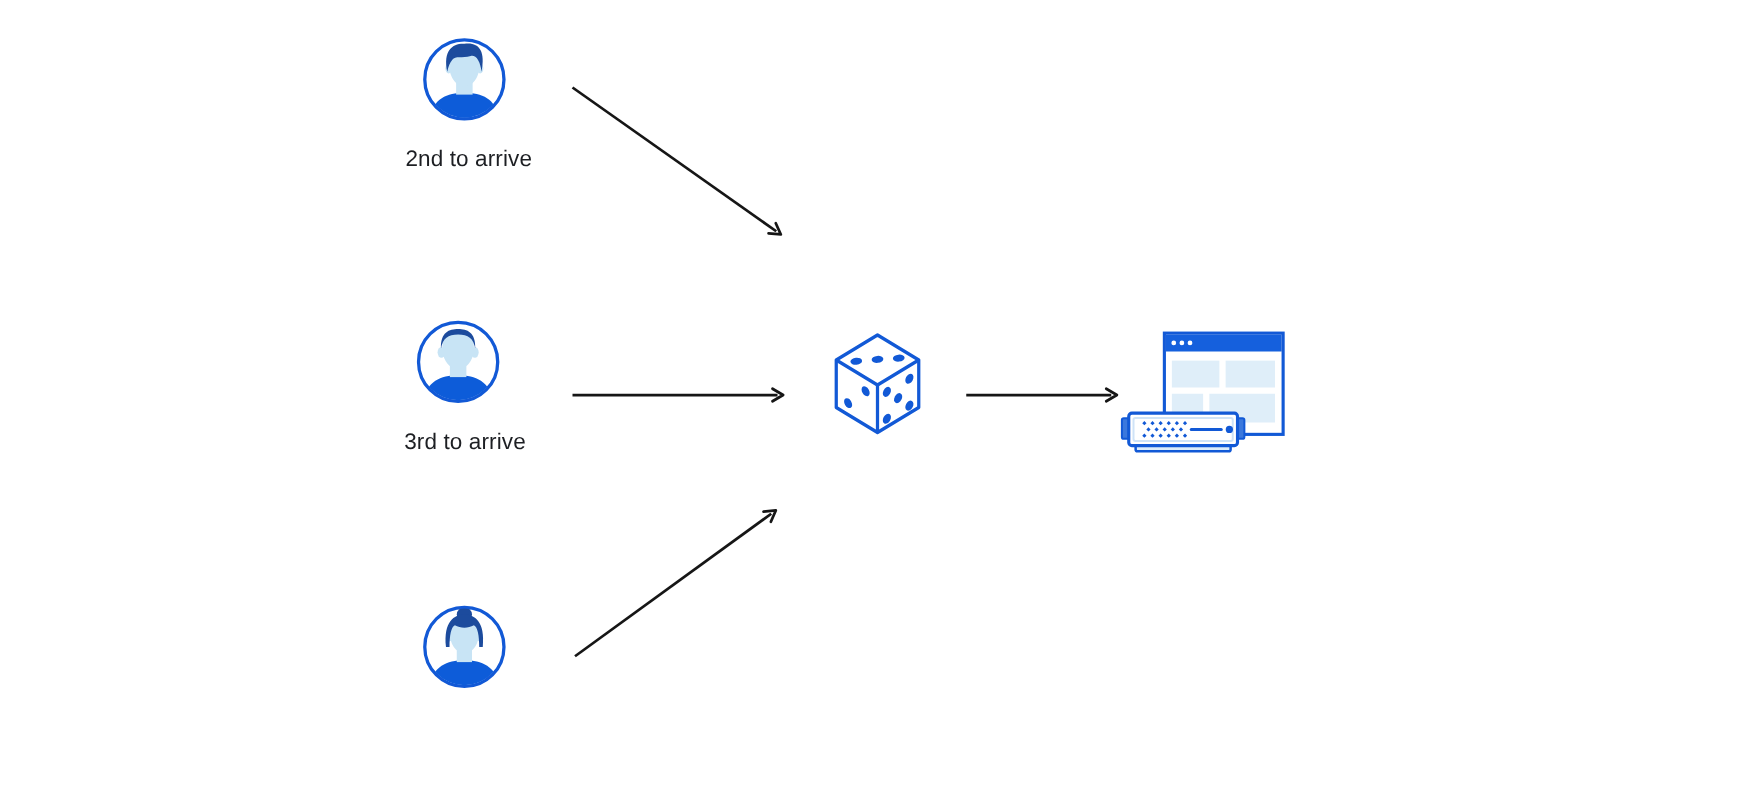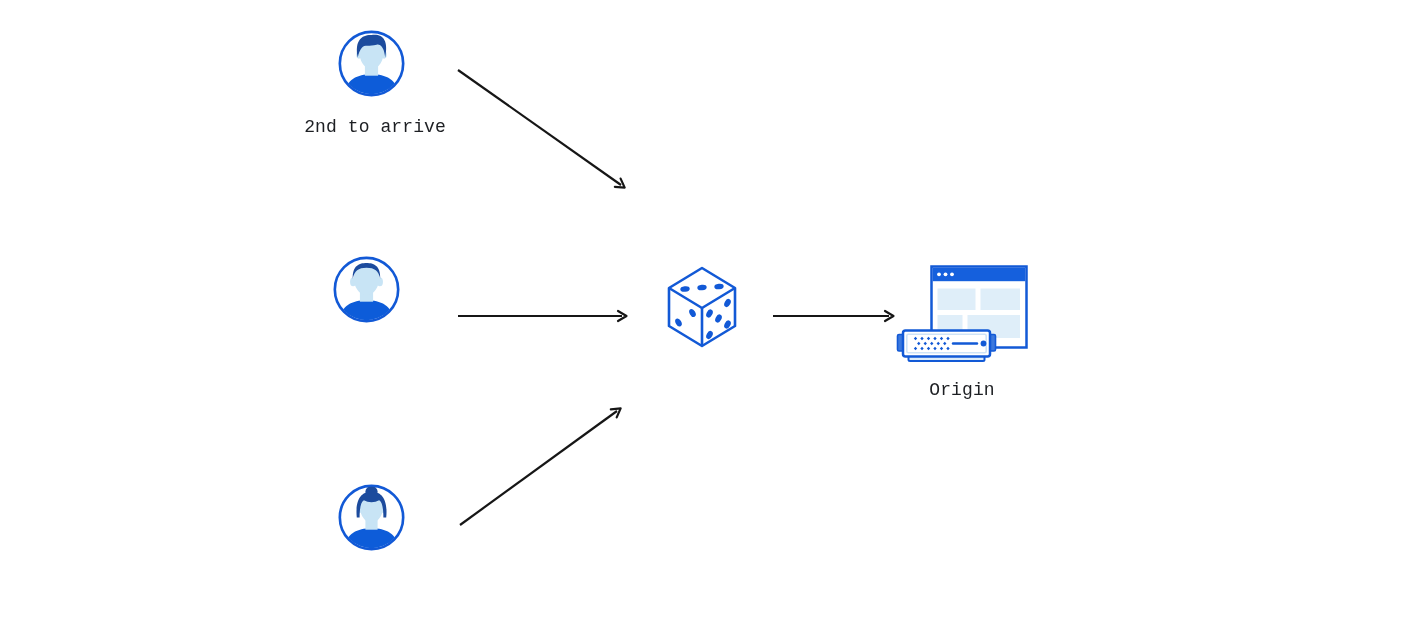--- a/index.html
+++ b/index.html
@@ -2,21 +2,21 @@
 <html><head>
 <meta charset="utf-8">
 <style>
   html, body { margin: 0; padding: 0; background: #ffffff; }
   .canvas {
     position: relative;
     width: 1191px;
     height: 633px;
     background: #ffffff;
     overflow: hidden;
-    font-family: Liberation Mono, monospace;
+    font-family: Liberation Sans, sans-serif;
   }
   .abs { position: absolute; }
   .node-label {
     position: absolute;
     width: 200px;
     text-align: center;
     font-size: 18px;
     line-height: 22px;
     color: #1d1f23;
     letter-spacing: 0.1px;
@@ -72,20 +72,21 @@
       <g clip-path="url(#clip-m2)">
         <path d="M5,67 C7,49 18,43.5 33,43.5 C48,43.5 59,49 61,67 Z" fill="#0d5cd9"></path>
         <rect x="26.5" y="31" width="13" height="14" fill="#c8e4f5"></rect>
         <ellipse cx="19.8" cy="25.5" rx="3" ry="4.2" fill="#c8e4f5"></ellipse>
         <ellipse cx="46.2" cy="25.5" rx="3" ry="4.2" fill="#c8e4f5"></ellipse>
         <path d="M20.5,22 C20.5,12 26,9 33,9 C40,9 45.5,12 45.5,22 C45.5,30.5 40.5,38.5 33,38.5 C25.5,38.5 20.5,30.5 20.5,22 Z" fill="#c8e4f5"></path>
         <path d="M19.5,22.5 C19,9.5 26,7 33,7 C40,7 47,9.5 46.5,22.5 C45,14.5 41,11.5 33,11.5 C25,11.5 21,14.5 19.5,22.5 Z" fill="#1c4b9d"></path>
       </g>
     </svg>
   </div>
+  <div class="node-label" style="left:272px;top:342px">3rd to arrive</div>
 
   <div class="abs" style="left:667px;top:266px">
     <svg width="70" height="82" viewBox="0 0 70 82">
       <g stroke="#1259d6" stroke-width="2.6" stroke-linejoin="round" fill="#ffffff">
         <path d="M35,2 L68,22 L68,60 L35,80 L2,60 L2,22 Z"></path>
         <path d="M2,22 L35,42 L68,22" fill="none"></path>
         <path d="M35,42 L35,80" fill="none"></path>
       </g>
       <g fill="#1259d6">
         <ellipse cx="18" cy="23" rx="4.7" ry="2.8" transform="rotate(-6 18 23)"></ellipse>
@@ -141,21 +142,20 @@
           <path d="M33.5,84.8 l1.7,1.7 -1.7,1.7 -1.7,-1.7 z"></path>
             <path d="M40,84.8 l1.7,1.7 -1.7,1.7 -1.7,-1.7 z"></path>
           <path d="M46.5,84.8 l1.7,1.7 -1.7,1.7 -1.7,-1.7 z"></path>
             <path d="M53,84.8 l1.7,1.7 -1.7,1.7 -1.7,-1.7 z"></path>
         </g>
         <line x1="58" y1="81.5" x2="82" y2="81.5" stroke="#1259d6" stroke-width="2.4" stroke-linecap="round"></line>
         <circle cx="88.5" cy="81.5" r="2.9" fill="#1259d6"></circle>
       </g>
     </svg>
   </div>
-  <div class="node-label" style="left:862px;top:379px">Origin</div>
 
   <div class="abs" style="left:338px;top:484px">
     <svg class="avatar" width="67" height="67" viewBox="0 0 66 66">
       <defs>
           <clipPath id="clip-w1">
             <circle cx="33" cy="33" r="30.2"></circle>
           </clipPath>
         </defs>
       <circle cx="33" cy="33" r="31.2" fill="#ffffff" stroke="#1259d6" stroke-width="2.6"></circle>
       <g clip-path="url(#clip-w1)">

